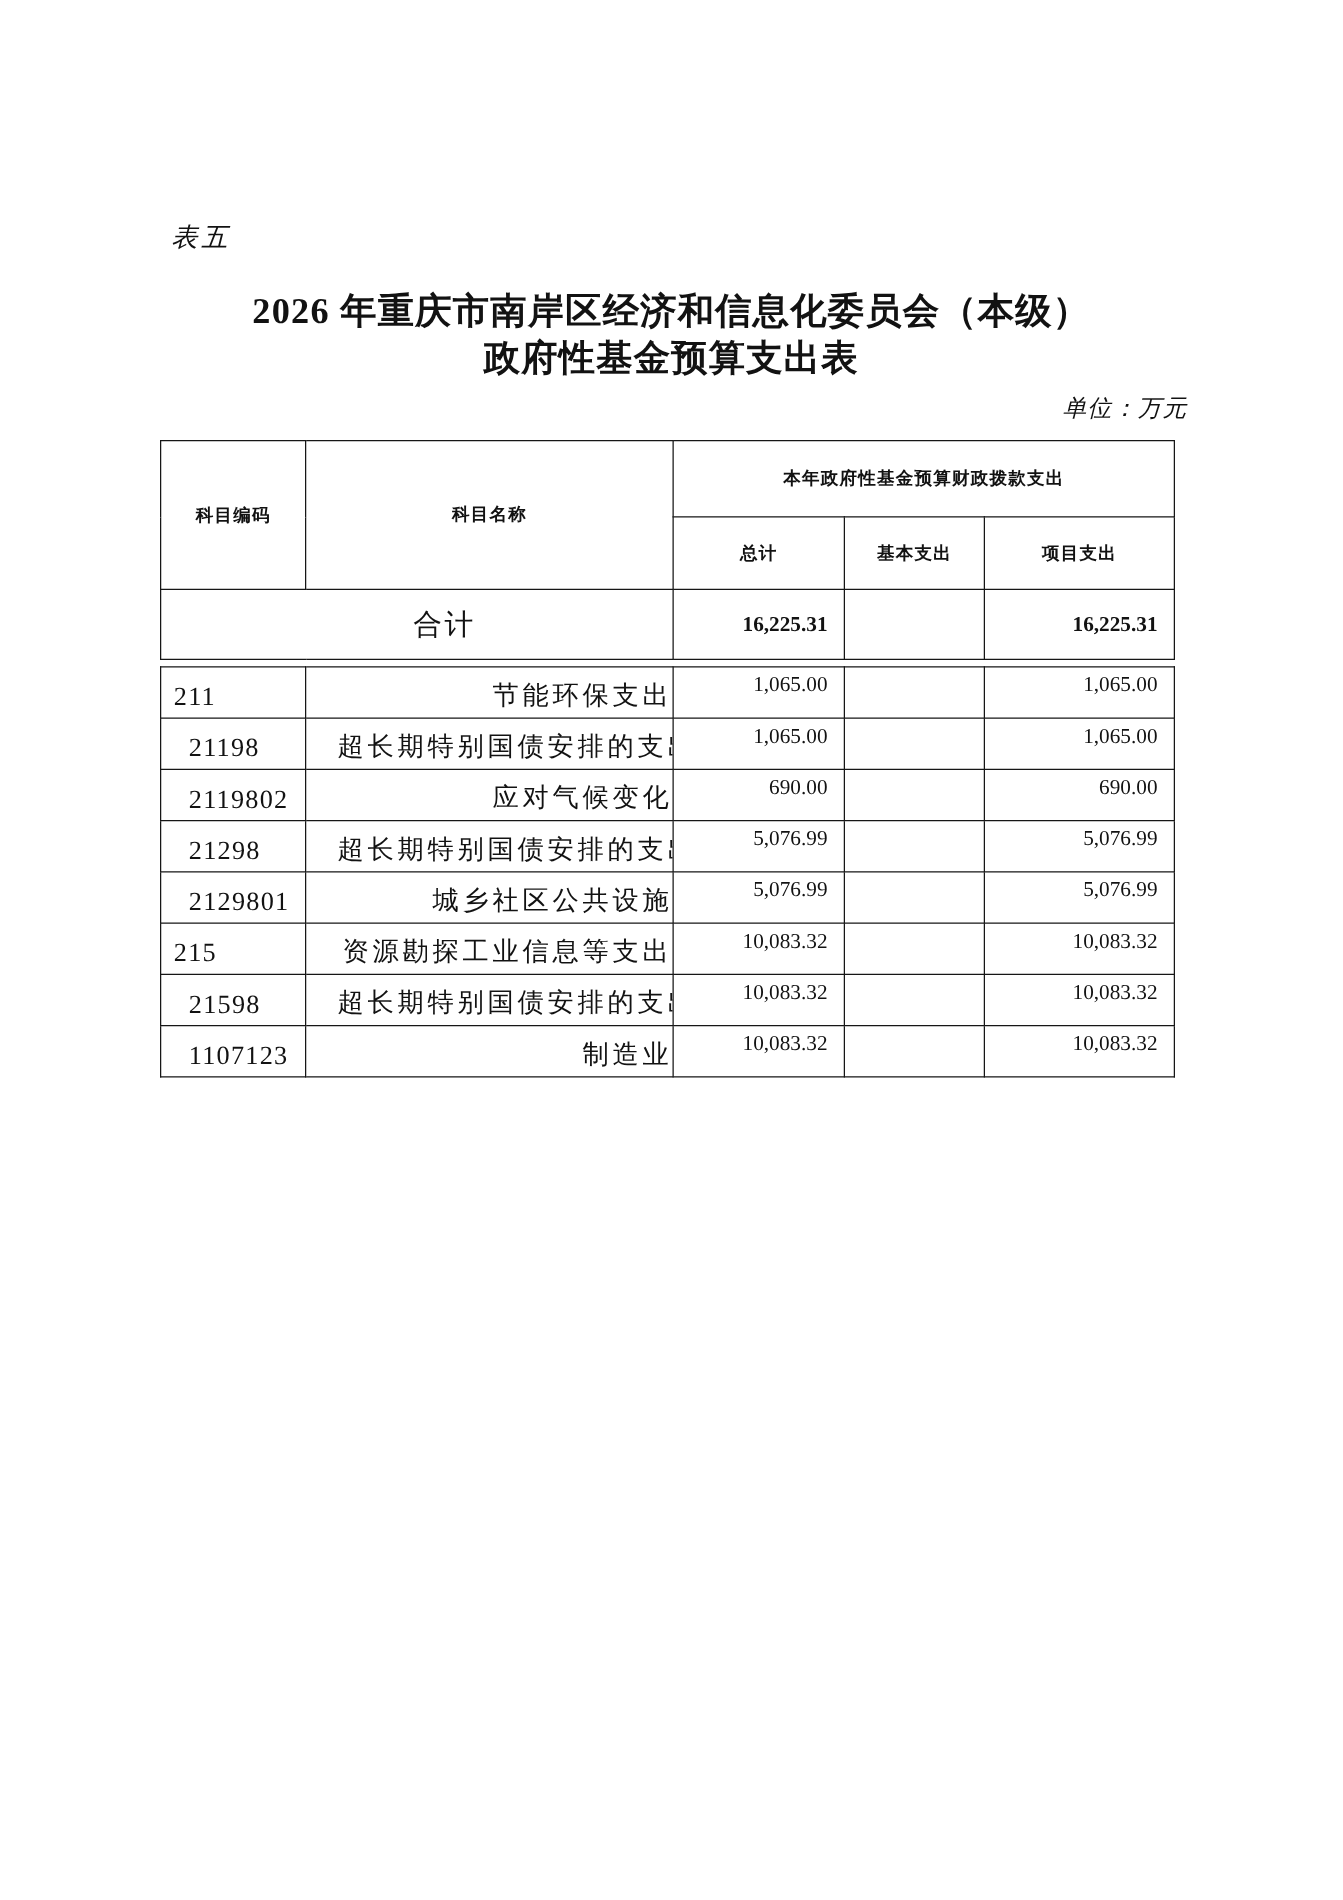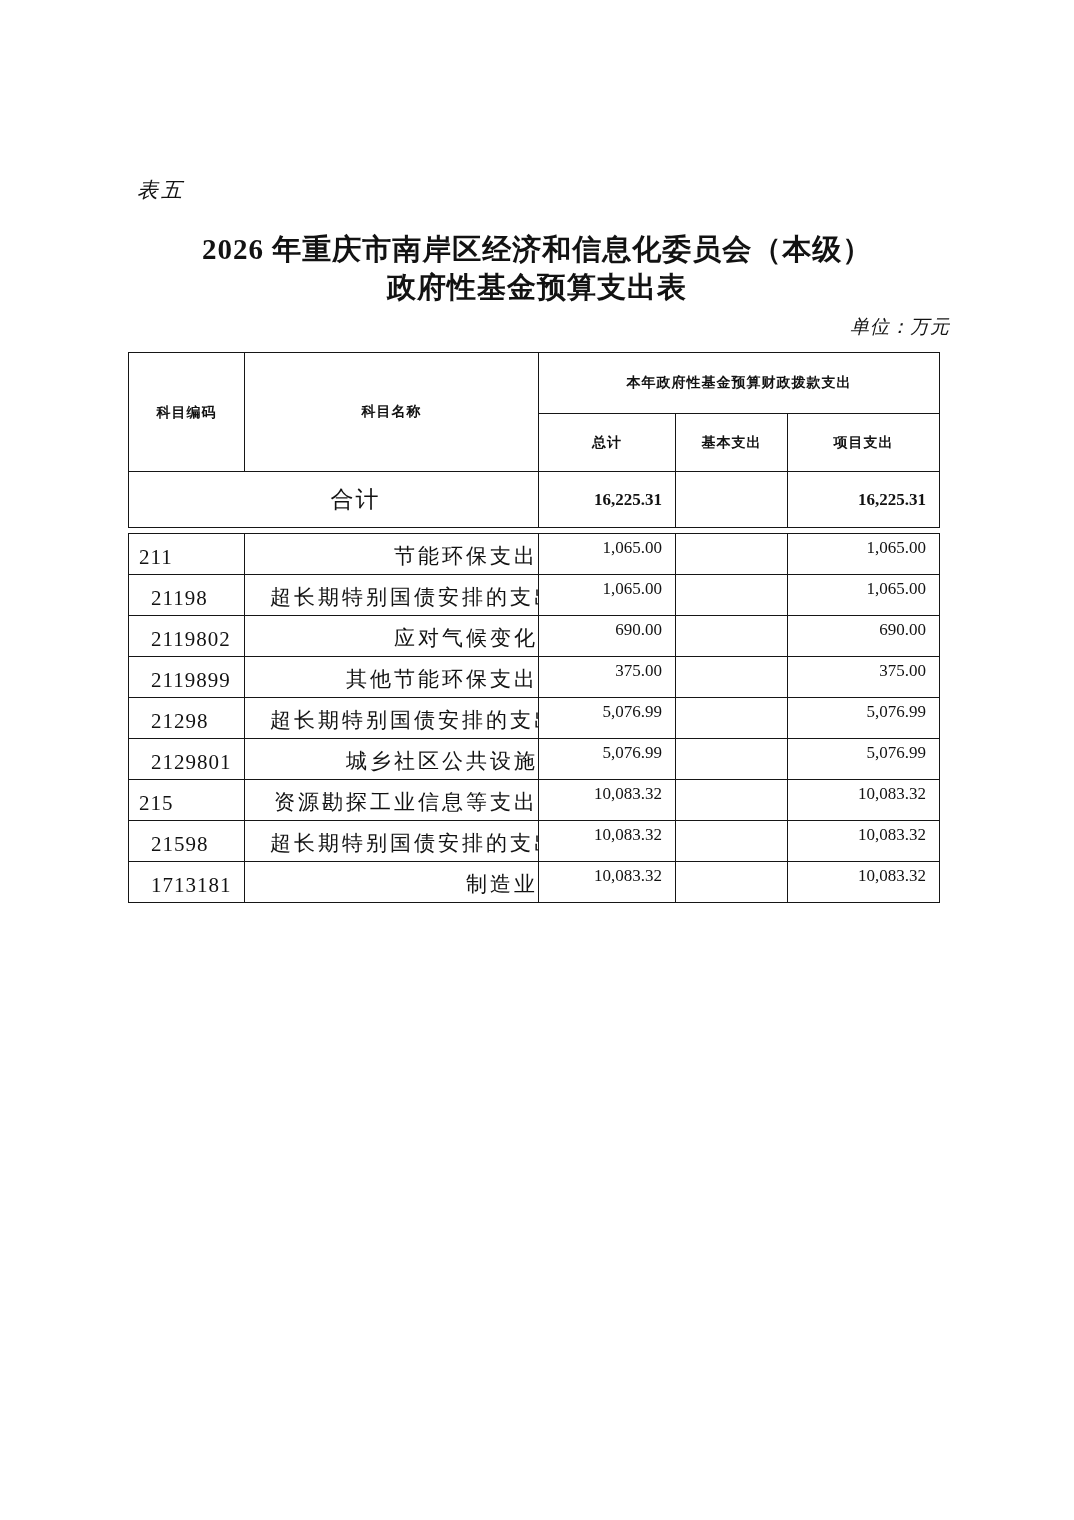--- a/index.html
+++ b/index.html
@@ -160,27 +160,20 @@
           <td class="num"></td>
           <td class="num">1,065.00</td>
         </tr>
         <tr class="lvl3">
           <td class="code">2119802</td>
           <td class="name">应对气候变化</td>
           <td class="num">690.00</td>
           <td class="num"></td>
           <td class="num">690.00</td>
         </tr>
-        <tr class="lvl3">
-          <td class="code">2119899</td>
-          <td class="name">其他节能环保支出</td>
-          <td class="num">375.00</td>
-          <td class="num"></td>
-          <td class="num">375.00</td>
-        </tr>
         <tr class="lvl2">
           <td class="code">21298</td>
           <td class="name">超长期特别国债安排的支出</td>
           <td class="num">5,076.99</td>
           <td class="num"></td>
           <td class="num">5,076.99</td>
         </tr>
         <tr class="lvl3">
           <td class="code">2129801</td>
           <td class="name">城乡社区公共设施</td>
@@ -196,21 +189,21 @@
           <td class="num">10,083.32</td>
         </tr>
         <tr class="lvl2">
           <td class="code">21598</td>
           <td class="name">超长期特别国债安排的支出</td>
           <td class="num">10,083.32</td>
           <td class="num"></td>
           <td class="num">10,083.32</td>
         </tr>
         <tr class="lvl3">
-          <td class="code">1713181</td>
+          <td class="code">1107123</td>
           <td class="name">制造业</td>
           <td class="num">10,083.32</td>
           <td class="num"></td>
           <td class="num">10,083.32</td>
         </tr>
       </tbody>
     </table>
 
   </div>
 

